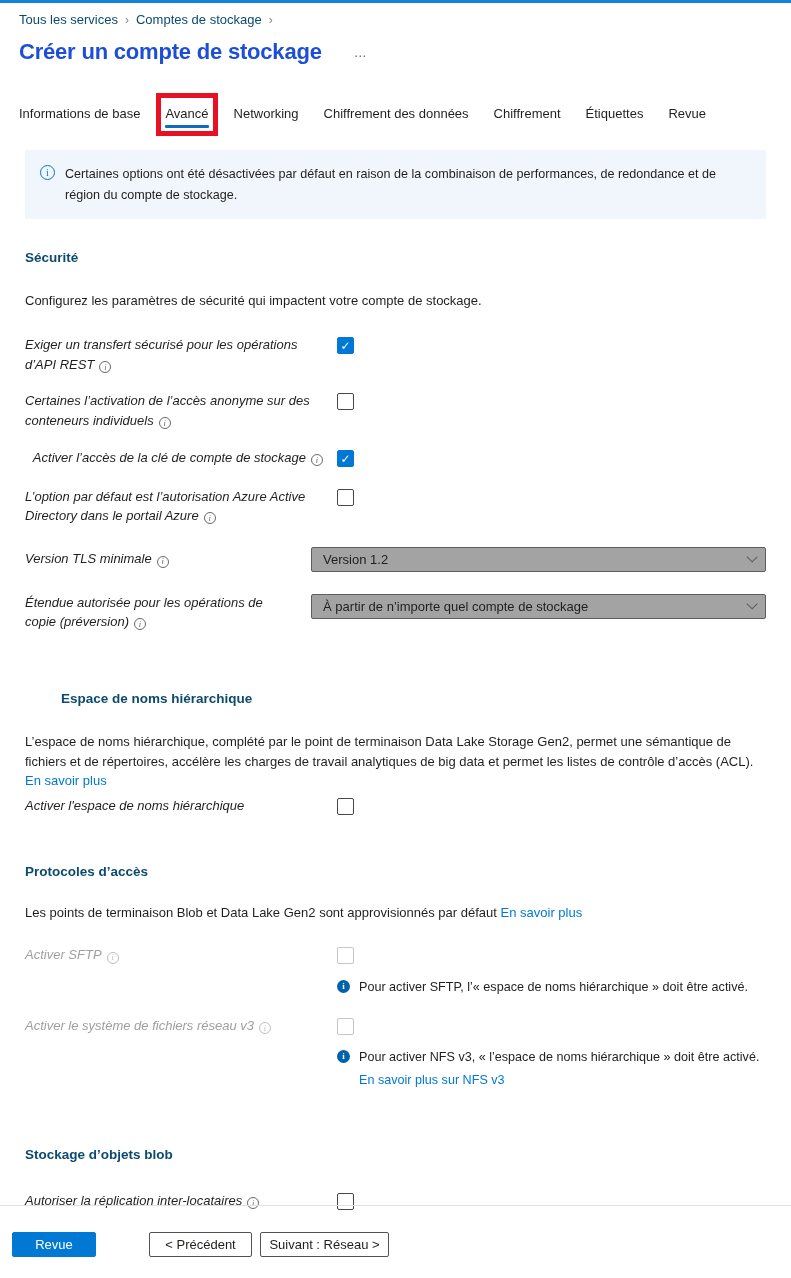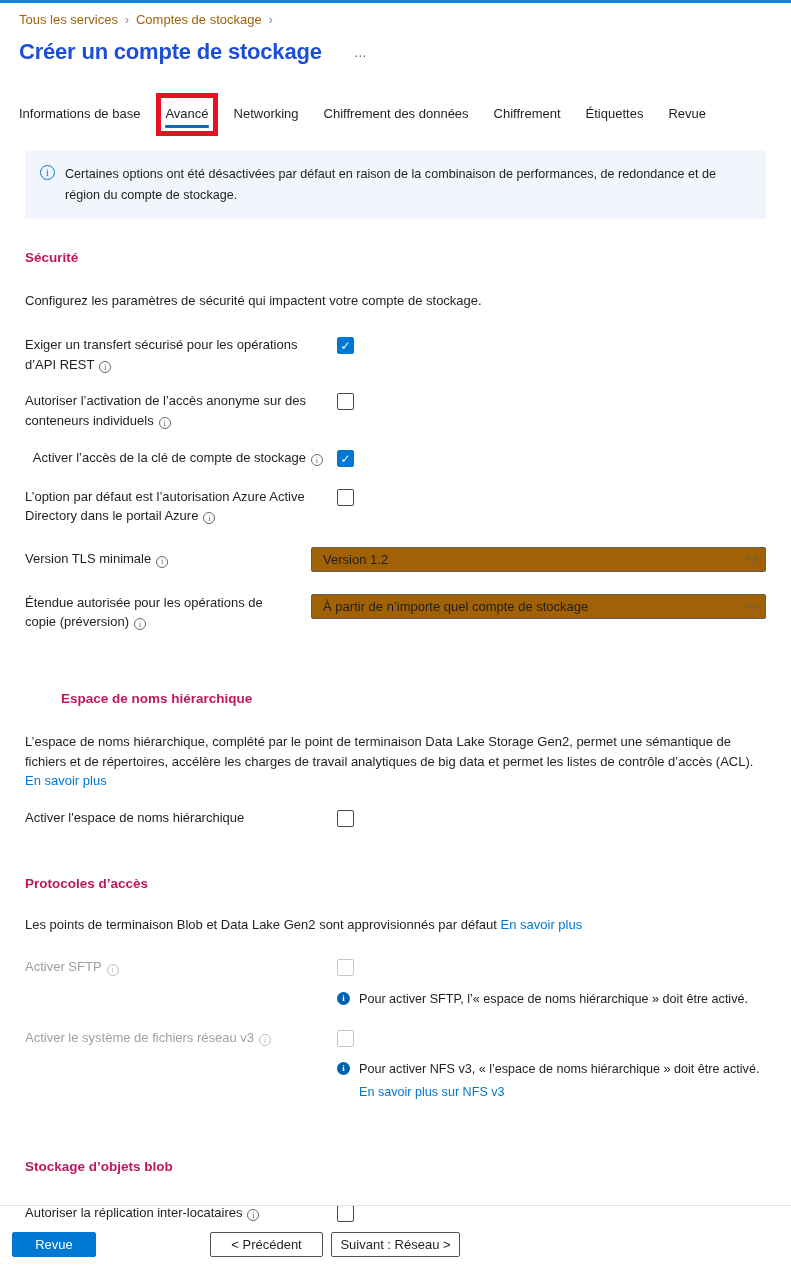--- a/index.html
+++ b/index.html
@@ -6,21 +6,21 @@
   html, body { background: #ffffff; }
   body {
     width: 791px; height: 1278px; position: relative;
     font-family: "Liberation Sans", "DejaVu Sans", sans-serif;
     color: #201f1e; overflow: hidden;
   }
   .topbar { height: 3px; width: 100%; background: #1283da; }
 
   
   .breadcrumb { padding: 9px 0 0 19px; font-size: 13px; display: flex; align-items: center; gap: 7px; }
-  .crumb { color: #a16207; cursor: pointer; }
+  .crumb { color: #0c4a6e; cursor: pointer; }
   .crumb-sep { color: #8a8886; font-size: 12px; }
 
   
   .title-row { padding: 12px 0 0 19px; display: flex; align-items: center; }
   .page-title { font-size: 22px; font-weight: 700; letter-spacing: -0.2px; color: #1d4ed8; }
   .title-more { margin-left: 32px; color: #605e5c; font-size: 13px; letter-spacing: 1px; }
 
   
   .tabs { display: flex; gap: 25px; padding-left: 19px; margin-top: 37px; font-size: 13px; }
   .tab { position: relative; padding: 4px 0 12px; color: #201f1e; cursor: pointer; white-space: nowrap; }
@@ -31,40 +31,40 @@
   
   .banner { margin: 17px 25px 0 25px; background: #f0f6fb; padding: 13px 20px 13px 15px; display: flex; gap: 10px; }
   .banner-text { font-size: 12.6px; line-height: 1.65; color: #201f1e; padding-top: 1px; }
   .i-outline {
     flex: 0 0 auto; width: 15px; height: 15px; border: 1px solid #0078d4; border-radius: 50%;
     color: #0078d4; font-size: 10px; display: inline-flex; align-items: center; justify-content: center;
     margin-top: 2px; font-family: "Liberation Serif", serif;
   }
 
   .content { padding: 0 25px; }
-  .section-heading { font-size: 13.5px; font-weight: 700; color: #be185d; }
+  .section-heading { font-size: 13.5px; font-weight: 700; color: #0c4a6e; }
   .sec-security .section-heading { margin-top: 31px; }
   .section-desc { font-size: 13px; margin-top: 26px; line-height: 1.5; max-width: 740px; }
 
   .row { display: flex; align-items: flex-start; margin-top: 24px; }
-  .row .lbl { width: 312px; padding-right: 14px; font-size: 13px; line-height: 1.5; }
+  .row .lbl { width: 312px; padding-right: 14px; font-size: 13px; line-height: 1.5; font-style: italic; }
   .row .lbl.disabled { color: #a19f9d; }
   .info-dot {
     display: inline-flex; width: 12px; height: 12px; border: 1px solid #6b6966; border-radius: 50%;
     color: #6b6966; font-size: 8.5px; align-items: center; justify-content: center;
     vertical-align: -1px; margin-left: 5px; font-family: "Liberation Serif", serif;
   }
   .lbl.disabled .info-dot { border-color: #c1bfbd; color: #c1bfbd; }
 
   .checkbox { width: 17px; height: 17px; border-radius: 2px; border: 1px solid #484644; background: #fff; margin-top: 2px; cursor: pointer; }
   .checkbox.checked { background: #0078d4; border-color: #0078d4; color: #fff; display: flex; align-items: center; justify-content: center; font-size: 12px; font-weight: 700; }
   .checkbox.disabled { border-color: #c8c6c4; cursor: default; }
 
   .dropdown {
-    width: 496px; height: 25px; border: 1px solid #605e5c; border-radius: 2px; background: #a16207;
+    width: 496px; height: 25px; border: 1px solid #605e5c; border-radius: 2px; background: #a3a3a3;
     display: flex; align-items: center; justify-content: space-between; padding: 0 11px; font-size: 13px; cursor: pointer;
   }
   .chev { width: 8px; height: 8px; border-right: 1.5px solid #605e5c; border-bottom: 1.5px solid #605e5c; transform: rotate(45deg) translateY(-3px); }
 
   .link { color: #0078d4; cursor: pointer; }
   .inline-link { color: #0078d4; cursor: pointer; }
 
   .note { display: flex; gap: 9px; margin: 13px 0 0 312px; font-size: 12.6px; line-height: 1.5; max-width: 430px; }
   .i-filled {
     flex: 0 0 auto; width: 13px; height: 13px; background: #0062ad; border-radius: 50%; color: #fff;
@@ -77,21 +77,21 @@
   .hns-desc { font-size: 13px; margin-top: 26px; line-height: 1.55; max-width: 745px; }
   .hns-link { font-size: 13px; margin-top: 1px; }
   .intro-line { font-size: 13px; margin-top: 26px; }
 
   
   .footer-divider { position: absolute; left: 0; top: 1205px; width: 100%; height: 1px; background: #e3e1df; }
   .footer { position: absolute; left: 0; top: 1232px; width: 100%; display: flex; align-items: center; }
   .btn { height: 25px; font-size: 13px; display: flex; align-items: center; justify-content: center; border-radius: 2px; cursor: pointer; white-space: nowrap; }
   .btn-primary { margin-left: 12px; width: 84px; background: #0078d4; color: #fff; border: 1px solid #0078d4; }
   .btn-secondary { border: 1px solid #55524f; background: #fff; color: #201f1e; padding: 0 15px; }
-  .btn-prev { margin-left: 114px; width: 113px; }
+  .btn-prev { margin-left: 53px; width: 103px; }
   .btn-next { margin-left: 8px; width: 129px; }
 </style>
 </head>
 <body>
 
 <div class="topbar"></div>
 
 <div class="breadcrumb">
   <span class="crumb">Tous les services</span>
   <span class="crumb-sep">›</span>
@@ -128,21 +128,21 @@
   <div class="sec-security">
     <div class="section-heading">Sécurité</div>
     <div class="section-desc">Configurez les paramètres de sécurité qui impactent votre compte de stockage.</div>
 
     <div class="row" style="margin-top:25px;">
       <div class="lbl"><span>Exiger un transfert sécurisé pour les opérations d’API REST</span><span class="info-dot">i</span></div>
       <div class="checkbox checked">✓</div>
     </div>
 
     <div class="row" style="margin-top:17px;">
-      <div class="lbl"><span>Autoriser l’activation de l’accès anonyme sur des conteneurs individuels</span><span class="info-dot">i</span></div>
+      <div class="lbl"><span>Certaines l’activation de l’accès anonyme sur des conteneurs individuels</span><span class="info-dot">i</span></div>
       <div class="checkbox"></div>
     </div>
 
     <div class="row" style="margin-top:18px;text-align:right;">
       <div class="lbl"><span>Activer l’accès de la clé de compte de stockage</span><span class="info-dot">i</span></div>
       <div class="checkbox checked">✓</div>
     </div>
 
     <div class="row" style="margin-top:19px;">
       <div class="lbl"><span>L’option par défaut est l’autorisation Azure Active Directory dans le portail Azure</span><span class="info-dot">i</span></div>
@@ -163,21 +163,21 @@
         <span>À partir de n’importe quel compte de stockage</span>
         <span class="chev"></span>
       </div>
     </div>
   </div>
 
   <div class="section-heading gap-lg" style="margin-top:59px;padding-left:36px;">Espace de noms hiérarchique</div>
   <div class="hns-desc">L’espace de noms hiérarchique, complété par le point de terminaison Data Lake Storage Gen2, permet une sémantique de fichiers et de répertoires, accélère les charges de travail analytiques de big data et permet les listes de contrôle d’accès (ACL).</div>
   <div class="hns-link link">En savoir plus</div>
 
-  <div class="row" style="margin-top:20px;">
+  <div class="row" style="margin-top:8px;">
     <div class="lbl"><span>Activer l'espace de noms hiérarchique</span></div>
     <div class="checkbox"></div>
   </div>
 
   <div class="section-heading" style="margin-top:49px;">Protocoles d’accès</div>
   <div class="intro-line">
     <span>Les points de terminaison Blob et Data Lake Gen2 sont approvisionnés par défaut</span>
     <span class="inline-link">En savoir plus</span>
   </div>
 

